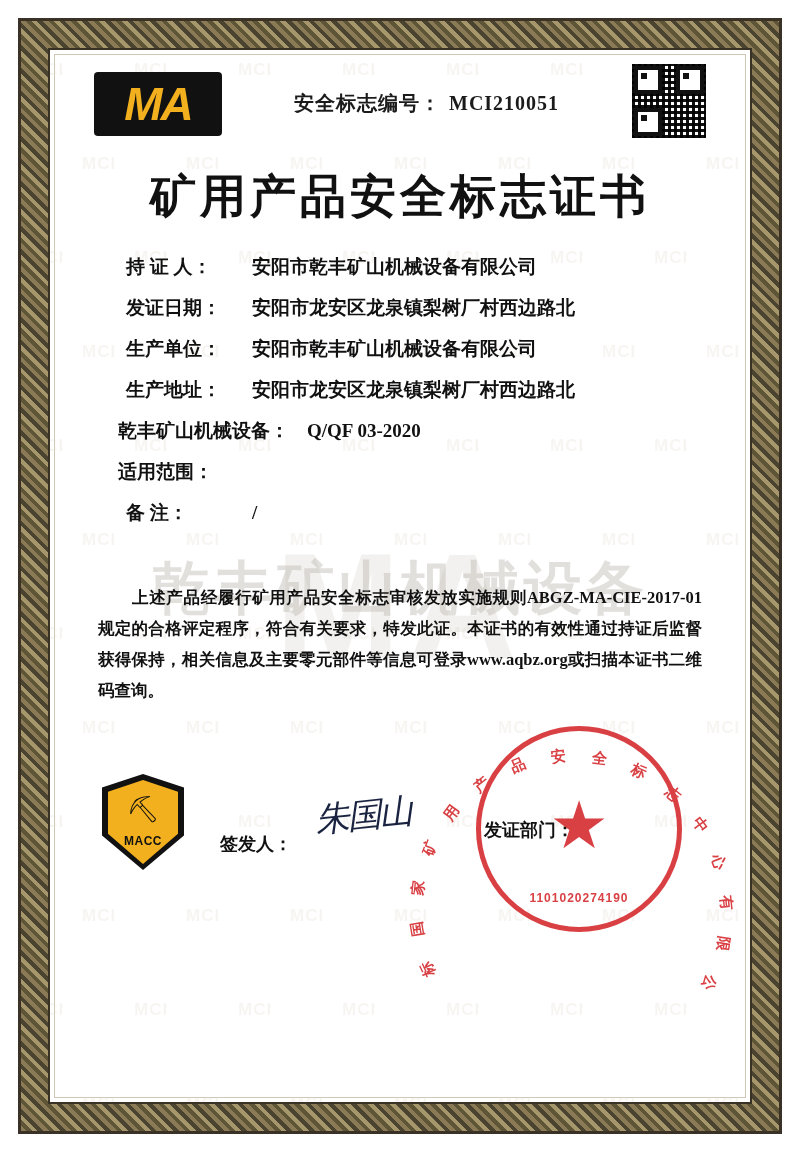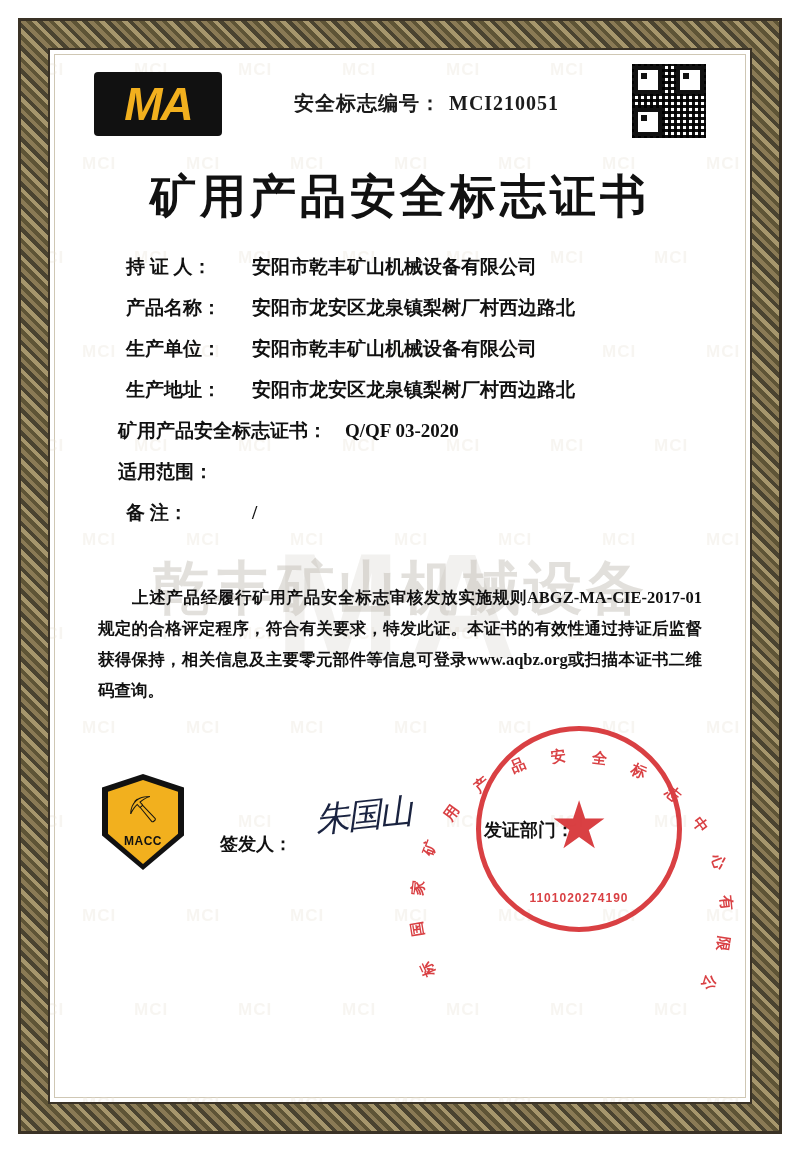--- a/index.html
+++ b/index.html
@@ -449,38 +449,38 @@
       <div class="title">矿用产品安全标志证书</div>
 
       <div class="fields">
 
         <div class="frow">
           <div class="flabel w5">持 证 人：</div>
           <div class="fvalue">安阳市乾丰矿山机械设备有限公司</div>
         </div>
 
         <div class="frow">
-          <div class="flabel w5">产品名称：</div>
+          <div class="flabel w5">发证日期：</div>
           <div class="fvalue">安阳市龙安区龙泉镇梨树厂村西边路北</div>
         </div>
 
         <div class="frow">
           <div class="flabel w5">生产单位：</div>
           <div class="fvalue">安阳市乾丰矿山机械设备有限公司</div>
         </div>
 
         <div class="frow">
           <div class="flabel w5">生产地址：</div>
           <div class="fvalue">安阳市龙安区龙泉镇梨树厂村西边路北</div>
         </div>
 
 
 
         <div class="frow">
-          <div class="flabel wide">矿用产品安全标志证书：</div>
+          <div class="flabel wide">乾丰矿山机械设备：</div>
           <div class="fvalue">Q/QF 03-2020</div>
         </div>
 
         <div class="frow">
           <div class="flabel wide">适用范围：</div>
         </div>
 
 
         <div class="frow">
           <div class="flabel w5">备    注：</div>

